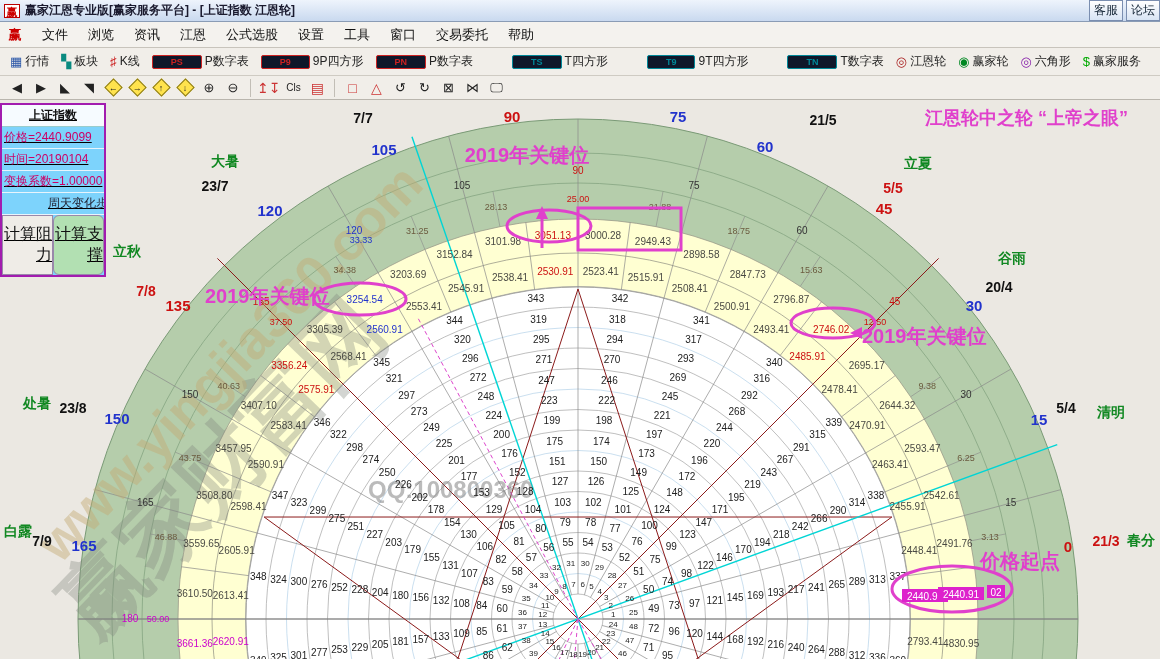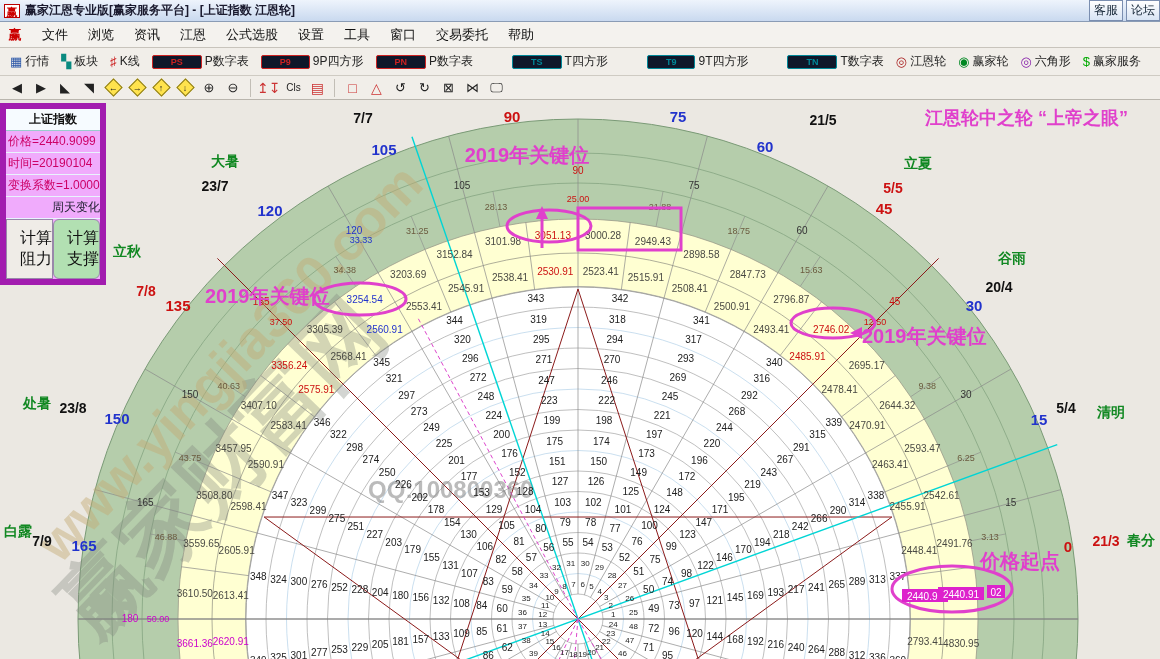--- a/index.html
+++ b/index.html
@@ -40,22 +40,22 @@
   .diamond { width:13px; height:13px; background:#ffe34d; border:1px solid #8a7a1a; transform:rotate(45deg);
     display:flex; align-items:center; justify-content:center; }
   .diamond span { transform:rotate(-45deg); font-size:9px; color:#222; font-weight:bold; }
   .redshape { color:#c33; font-size:14px; }
 
   
   #chart { position:absolute; left:0; top:100px; width:1160px; height:559px; background:#ebe8e2; }
   #wheelsvg { position:absolute; left:0; top:0; }
 
   
-  #panel { position:absolute; left:0; top:3px; width:106px; border:6px solid #a21caf; background:#f0abfc;
-    font-size:12px; z-index:5; }
+  #panel { position:absolute; left:0; top:3px; width:106px; border:2px solid #a21caf; background:#7dd3fc;
+    font-size:12px; z-index:5;text-decoration:underline; }
   #panel .phead { background:#f6fbff; color:#111; font-weight:bold; text-align:center; padding:2px 0;
     border-bottom:1px solid #9cc; }
   #panel .prow { color:#cc0066; padding:2px 2px; border-bottom:1px solid #e8f4fc; white-space:nowrap; overflow:hidden; }
   #panel .prow.dark { color:#223;padding-left:46px; }
   #panel .pbtns { display:flex; }
   #panel .pbtn { flex:1; text-align:right; font-size:16px; color:#111; padding:8px 0;
     background:#efece7; border:1px solid #98a; }
   #panel .pbtn.green { background:#b2e0b2;border-radius:6px; }
 </style>
 </head>

